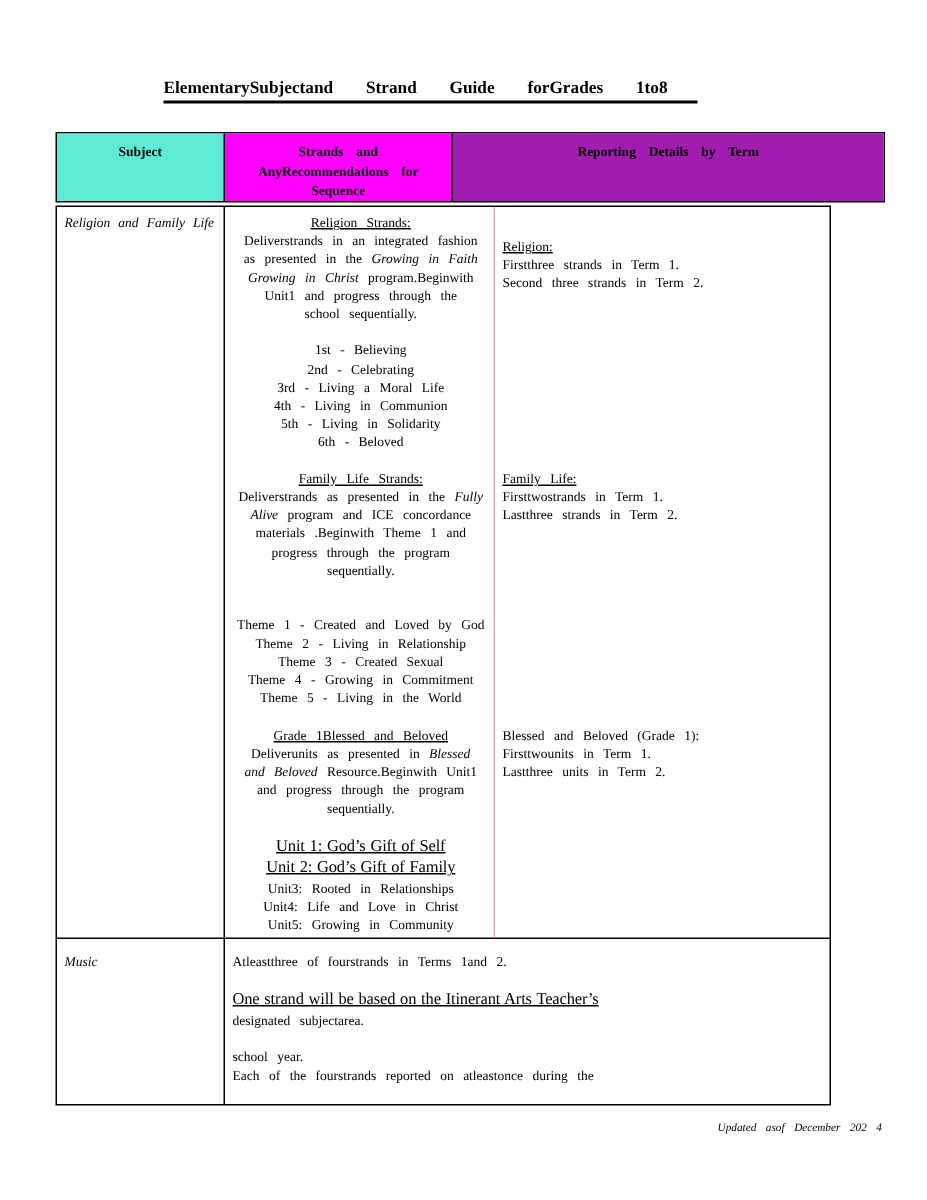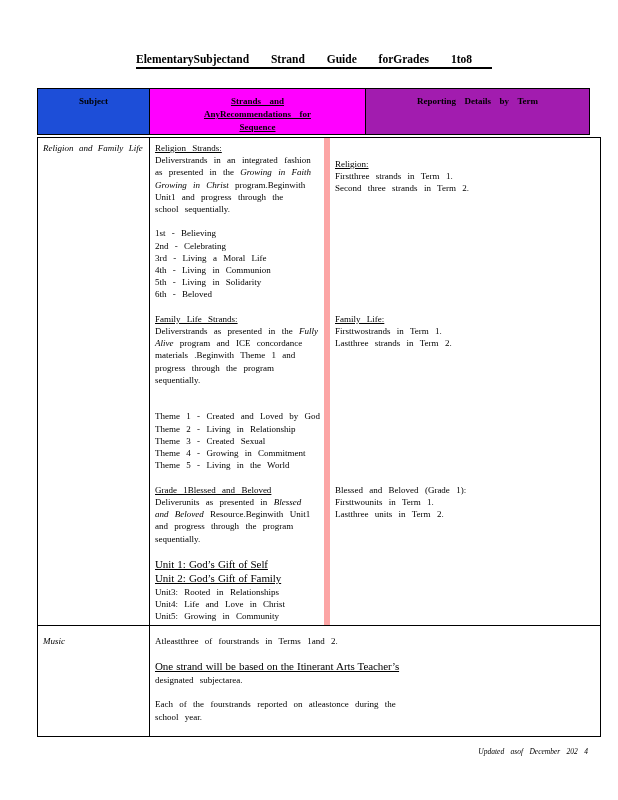--- a/index.html
+++ b/index.html
@@ -2,47 +2,47 @@
 <html><head>
 <meta charset="utf-8">
 <style>
   html,body { margin:0; padding:0; background:#e8e8e8; }
   .page {
     position:relative; width:618px; height:800px; margin:0 auto;
     background:#ffffff; color:#000;
     font-family:"Liberation Serif", serif;
   }
   .title {
-    position:absolute; left:136px; top:53px; width:356px;
+    position:absolute; left:109px; top:53px; width:356px;
     font-weight:bold; font-size:11.5px; word-spacing:19px;
     padding-bottom:2px; border-bottom:2px solid #000; white-space:nowrap;
   }
   .hdr {
     position:absolute; left:37px; top:88px; width:553px; height:47px;
     display:flex; border:1px solid #000; box-sizing:border-box;
     font-weight:bold; font-size:9px; text-align:center;
   }
   .hcell { box-sizing:border-box; padding-top:6px; line-height:13px; word-spacing:0.7em; }
   .hcell.c1 { width:112px; border-right:1px solid #000; }
-  .hcell.c2 { width:216px; border-right:1px solid #000;text-decoration:underline; }
+  .hcell.c2 { width:152px; border-right:1px solid #000; }
   .hcell.c3 { flex:1; }
   .tbody {
-    position:absolute; left:37px; top:137px; width:564px;
+    position:absolute; left:37px; top:137px; width:517px;
     border:1px solid #000; box-sizing:border-box; font-size:9px;
   }
   .trow { display:flex; box-sizing:border-box; }
   .row-religion { height:488px; border-bottom:1px solid #000; }
   .row-arts { height:110px; }
   .cell {
     box-sizing:border-box; padding:4px 3px 0 5px;
     line-height:12.2px; word-spacing:0.45em; overflow:hidden;
   }
   .c-subj { width:112px; border-right:1px solid #000; font-style:italic;
             word-spacing:0.35em; white-space:nowrap; }
-  .c-str  { width:180px; border-right:6px solid #fca5a5; }
+  .c-str  { width:180px; border-right:1px solid #fca5a5;text-align:center; }
   .c-rep  { flex:1; position:relative; }
   .row-arts .cell { padding-top:9px; }
   .ln { min-height:12.2px; white-space:nowrap; }
   .ln.u { text-decoration:underline; }
   .ln.big { font-size:11px; line-height:14.5px; word-spacing:0.05em; letter-spacing:-0.1px;text-decoration:underline; }
   .rblock { position:absolute; left:5px; right:2px; }
   .rb1 { top:20px; }
   .rb2 { top:175px; }
   .rb3 { top:346px; }
   .footer {
@@ -51,21 +51,21 @@
   }
 </style>
 </head>
 <body>
 
 <div class="page">
 
   <div class="title">ElementarySubjectand Strand Guide forGrades 1to8</div>
 
   <div class="hdr">
-    <div class="hcell c1" style="background: #1d4ed8;">
+    <div class="hcell c1" style="background: #5eead4;">
       <div>
           <div class="ln">Subject</div>
         </div>
     </div>
     <div class="hcell c2" style="background: rgb(255, 0, 255);">
       <div>
           <div class="ln">Strands and</div>
           <div class="ln">AnyRecommendations for</div>
           <div class="ln">Sequence</div>
         </div>
@@ -142,22 +142,22 @@
     </div>
 
     <div class="trow row-arts">
       <div class="cell c-subj">Music</div>
       <div class="cell c-rep">
           <div class="ln">Atleastthree of fourstrands in Terms 1and 2.</div>
           <div class="ln">&nbsp;</div>
           <div class="ln big">One strand will be based on the Itinerant Arts Teacher’s</div>
           <div class="ln">designated subjectarea.</div>
           <div class="ln">&nbsp;</div>
+          <div class="ln">school year.</div>
           <div class="ln">Each of the fourstrands reported on atleastonce during the</div>
-          <div class="ln">school year.</div>
         </div>
     </div>
 
   </div>
 
   <div class="footer">Updated asof December 202 4</div>
 
 </div>
 
 </body></html>

